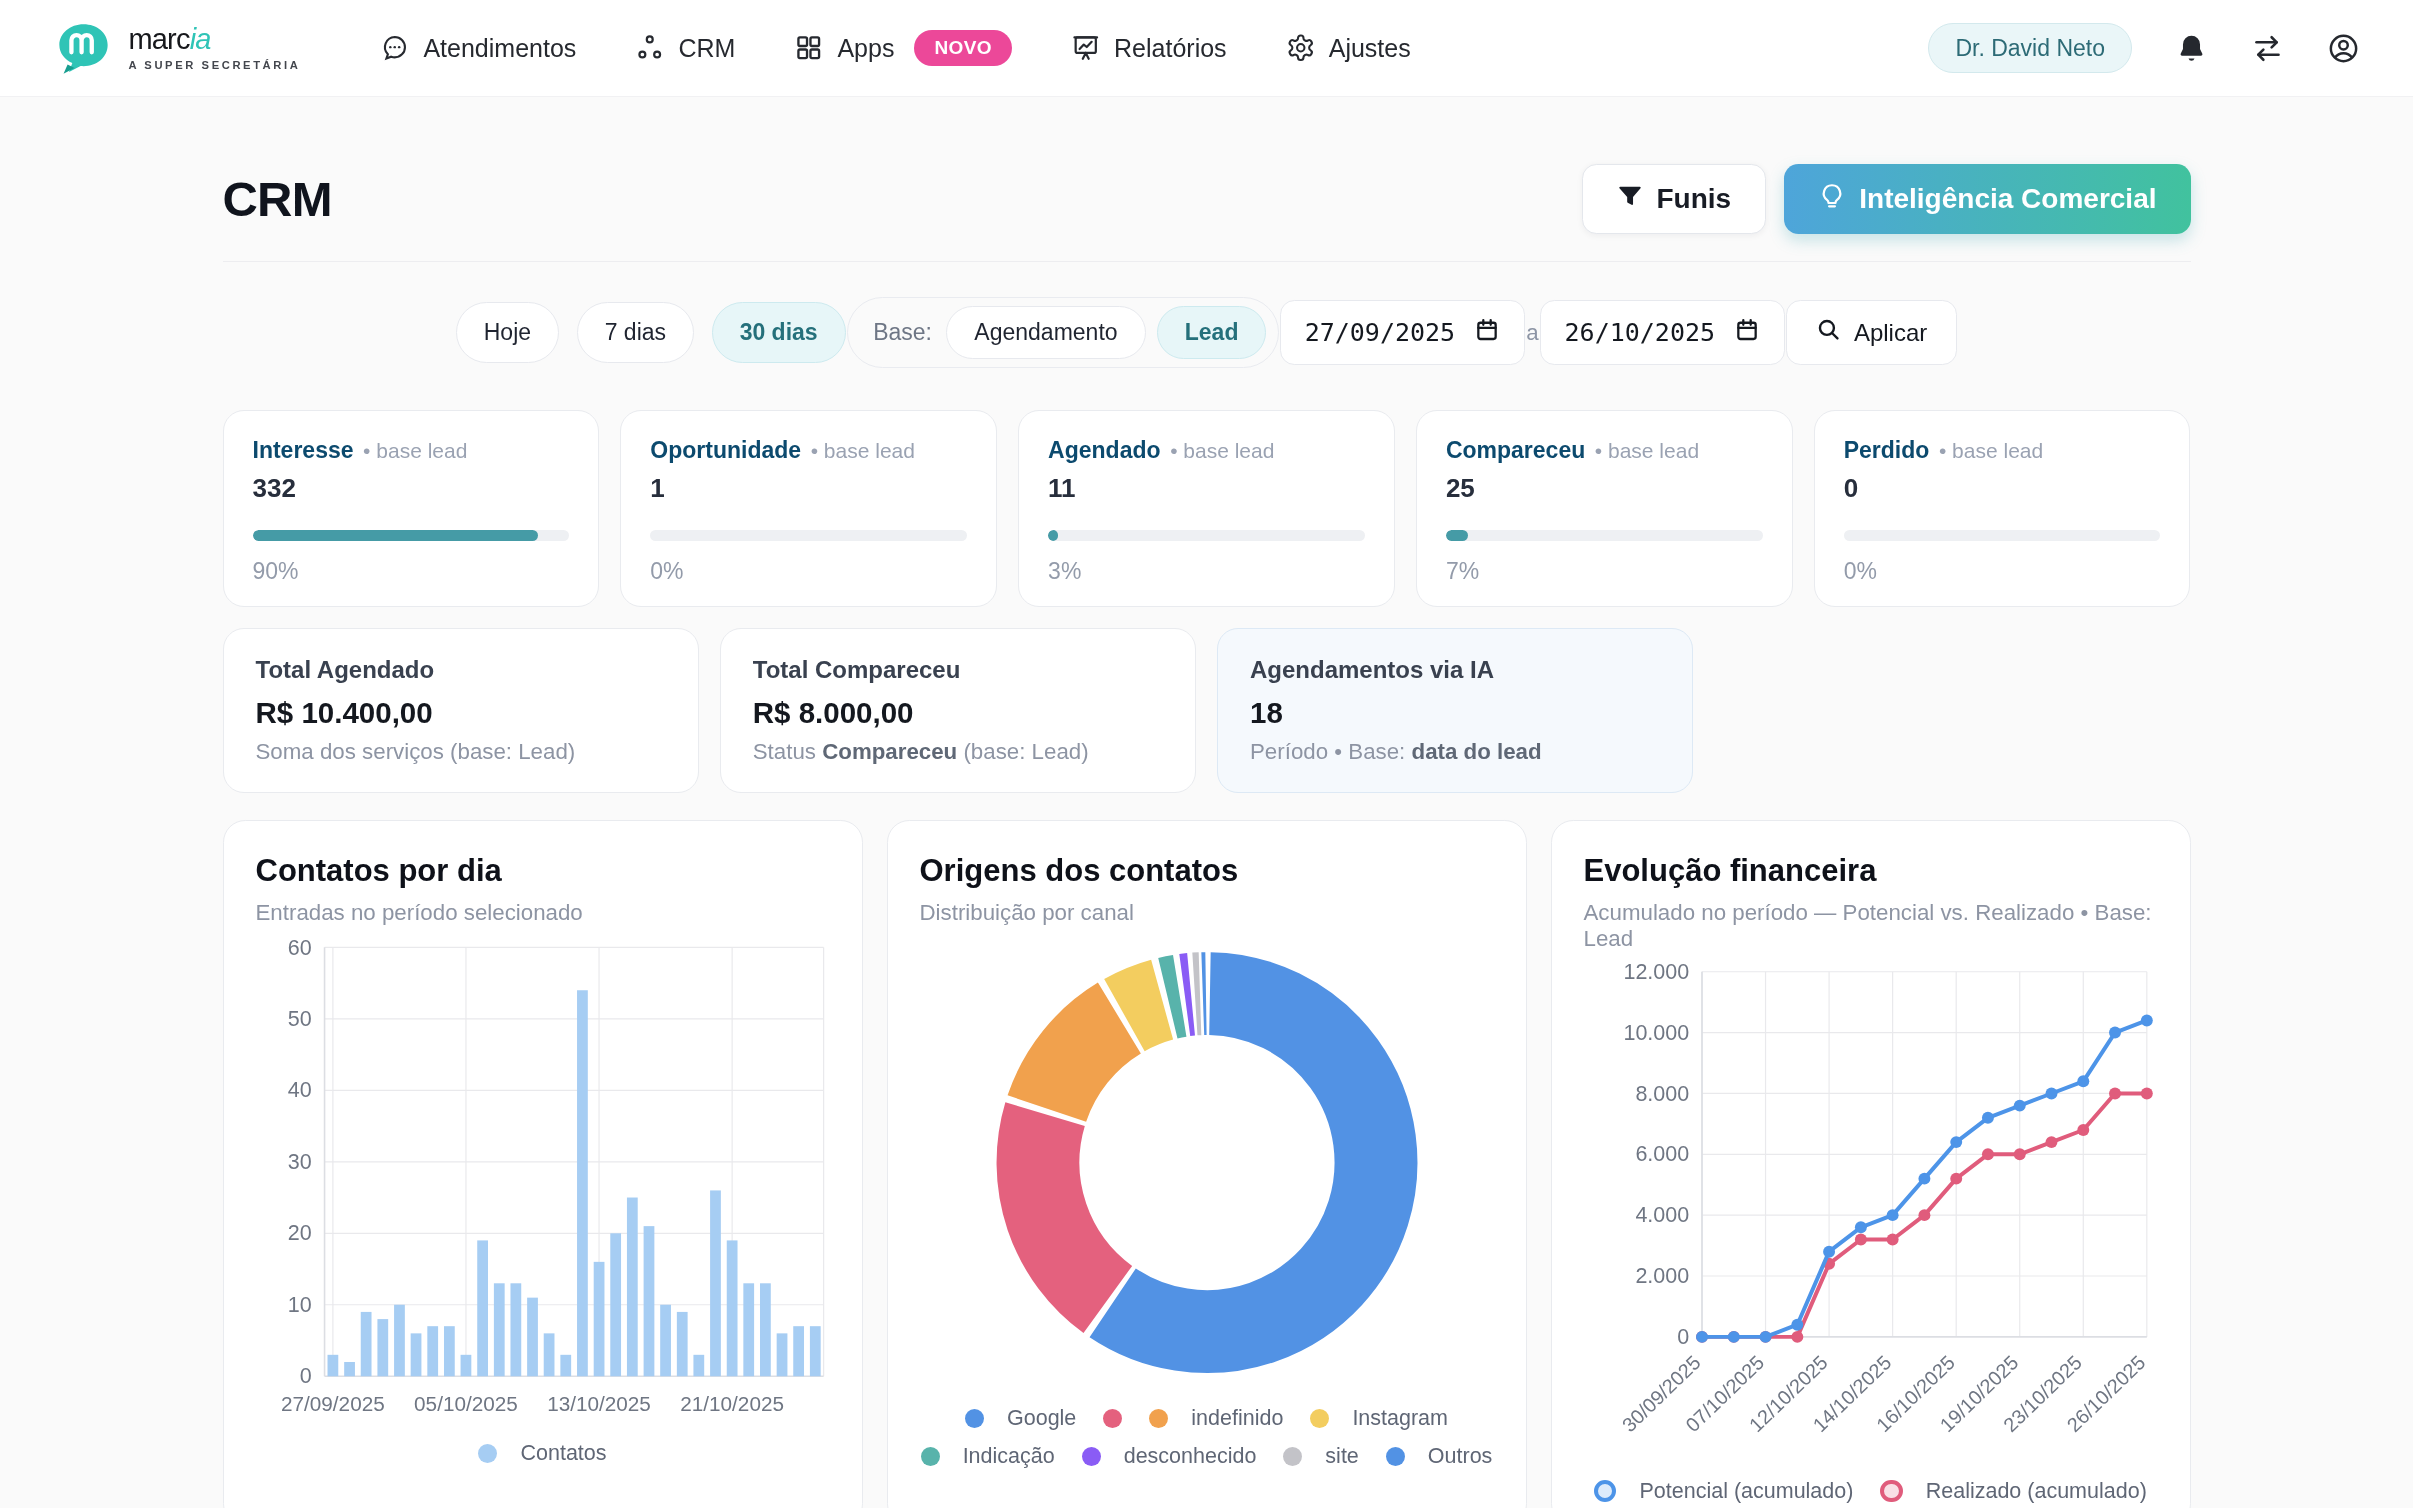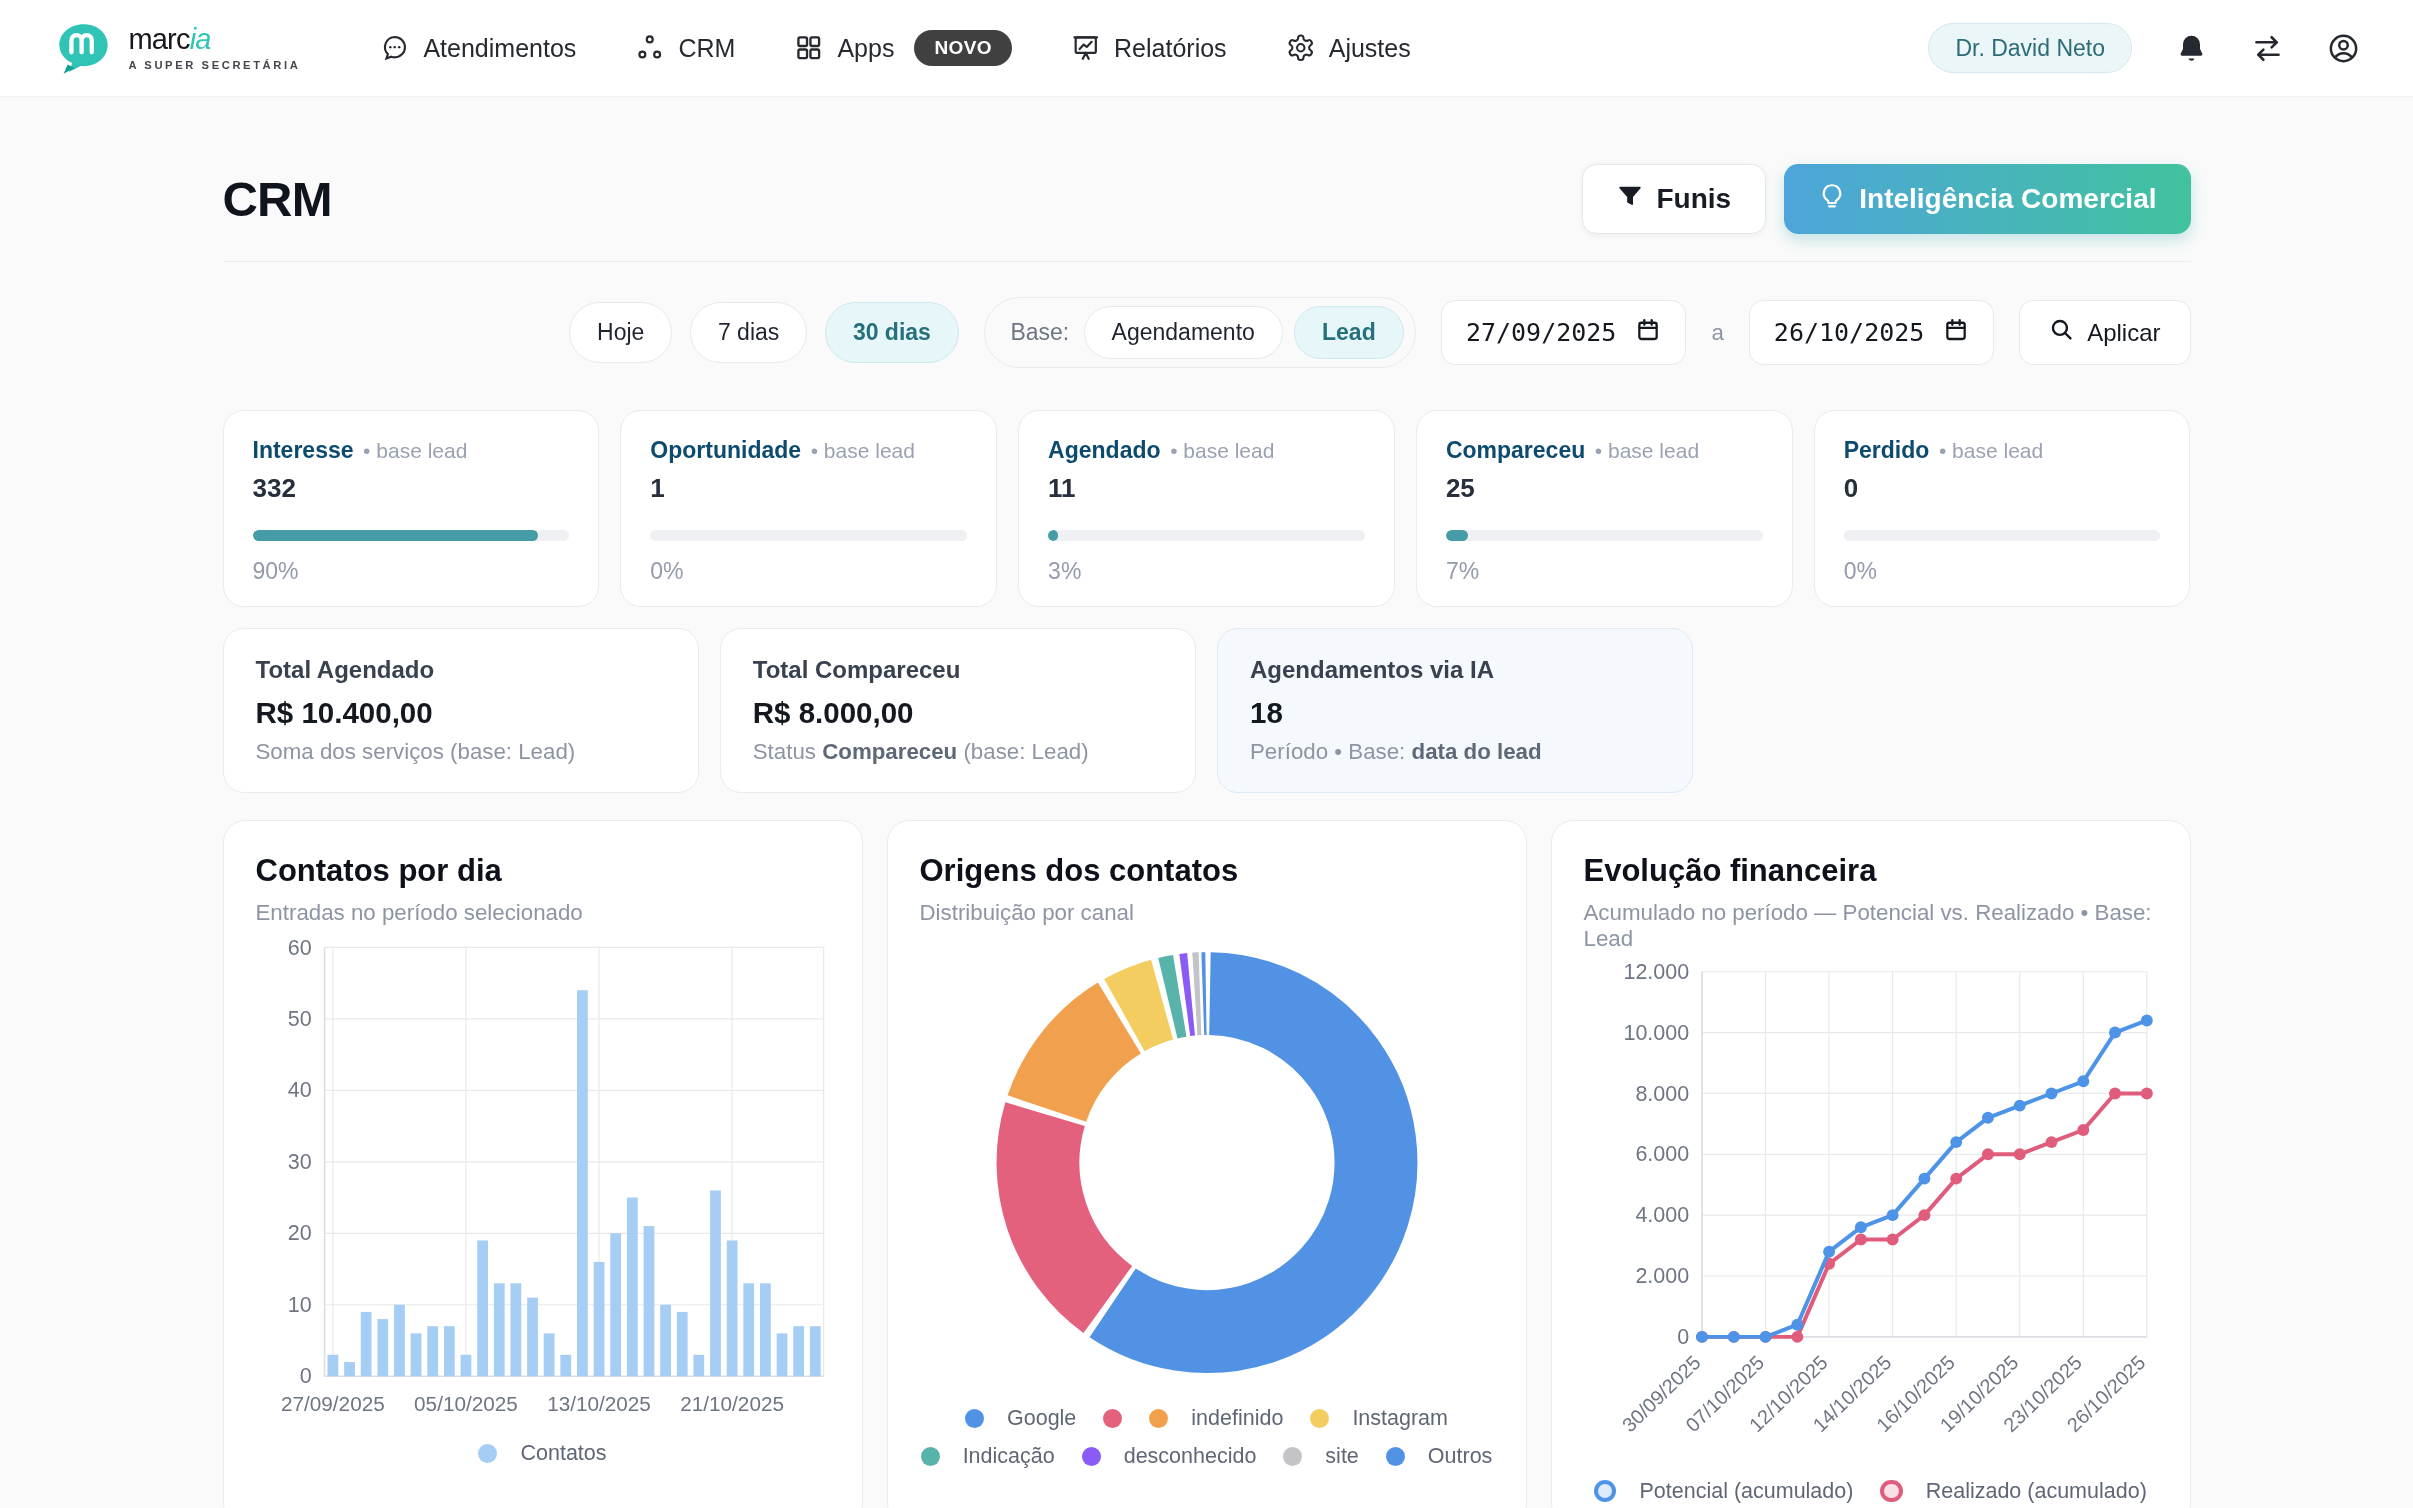--- a/index.html
+++ b/index.html
@@ -9,40 +9,40 @@
   
   .topbar { height:97px; background:#fff; display:flex; align-items:center; padding:0 53px; border-bottom:0.8px solid #f1f1f3; }
   .brand { display:flex; align-items:center; gap:14.4px; cursor:pointer; }
   .brand-mark svg { width:61px; height:61px; display:block; }
   .brand-name { font-size:29px; font-weight:400; letter-spacing:-0.8px; color:#17181c; line-height:1; }
   .brand-name .accent { color:#2fc4b6; font-style:italic; }
   .brand-tagline { font-size:11.2px; letter-spacing:2.6px; color:#43464d; margin-top:5.6px; font-weight:700; }
   .mainnav { display:flex; align-items:center; gap:59px; margin-left:80px; flex:1; }
   .nav-item { display:flex; align-items:center; gap:13.6px; font-size:25px; color:#26292f; cursor:pointer; white-space:nowrap; }
   .nav-item .icon svg { width:29.5px; height:29.5px; display:block; color:#26292f; }
-  .badge { background:#404040; color:#fff; font-size:19px; font-weight:700; padding:7.2px 20px; border-radius:797px; margin-left:6.4px; letter-spacing:0.4px; }
+  .badge { background:#ec4899; color:#fff; font-size:19px; font-weight:700; padding:7.2px 20px; border-radius:797px; margin-left:6.4px; letter-spacing:0.4px; }
   .header-right { display:flex; align-items:center; gap:43px; }
   .user-pill { background:#eaf6f8; border:1.6px solid #d3e9ed; color:#2d6b76; font-size:23px; padding:10.4px 26px; border-radius:797px; cursor:pointer; white-space:nowrap; }
   .hicon { cursor:pointer; }
   .hicon svg { width:33px; height:33px; display:block; color:#25282e; }
 
   
   .container { width:1968px; margin:0 auto; padding-top:67px; }
   .title-row { display:flex; justify-content:space-between; align-items:center; }
   .page-title { font-size:49px; font-weight:800; color:#10141d; letter-spacing:-0.8px; }
   .title-actions { display:flex; gap:17.6px; }
   .btn { display:flex; align-items:center; gap:13.6px; border-radius:14.4px; font-size:28px; padding:0 34px; height:70px; cursor:pointer; border:none; font-family:inherit; }
   .btn-funis { background:#fff; border:1.6px solid #e4e7ec; color:#181c25; font-weight:600; box-shadow:0 1.6px 6.4px rgba(16,24,40,.05); }
   .btn-funis svg { width:26px; height:26px; }
   .btn-ai { background:linear-gradient(90deg,#4ea5da,#41c29e); color:#fff; font-weight:700; box-shadow:0 6.4px 14.4px rgba(65,170,180,.28); }
   .btn-ai svg { width:28px; height:28px; }
   .divider { border:none; border-top:1.6px solid #ededf0; margin-top:27px; }
 
   
-  .filter-row { display:flex; justify-content:flex-end; align-items:center; gap:25px; margin-top:35px; }
+  .filter-row { display:flex; justify-content:center; align-items:center; gap:1px; margin-top:35px; }
   .chip { background:#fff; border:1.6px solid #e7e9ee; border-radius:797px; padding:0 27px; height:61px; display:flex; align-items:center; font-size:23px; color:#1f2430; cursor:pointer; white-space:nowrap; }
   .chip.active { background:#e7f6f8; border-color:#cdeaef; color:#25707b; font-weight:700; }
   .base-group { display:flex; align-items:center; gap:14.4px; border:1.6px solid #e9ebf0; border-radius:797px; padding:8px 11.2px 8px 25.5px; }
   .base-label { font-size:23px; color:#6e7685; }
   .base-group .chip { height:53px; }
   .date-pill { display:flex; align-items:center; gap:19px; background:#fff; border:1.6px solid #e7e9ee; border-radius:14.4px; height:65px; padding:0 24px; font-family:"DejaVu Sans Mono",monospace; font-size:25px; color:#14181f; cursor:pointer; }
   .date-pill svg { width:26px; height:26px; color:#14181f; }
   .range-sep { font-size:22.3px; color:#8d95a5; }
   .apply-btn { display:flex; align-items:center; gap:12.8px; background:#fff; border:1.6px solid #e7e9ee; border-radius:14.4px; height:65px; padding:0 29px; font-size:24px; color:#14181f; cursor:pointer; font-family:inherit; }
   .apply-btn svg { width:25px; height:25px; }

